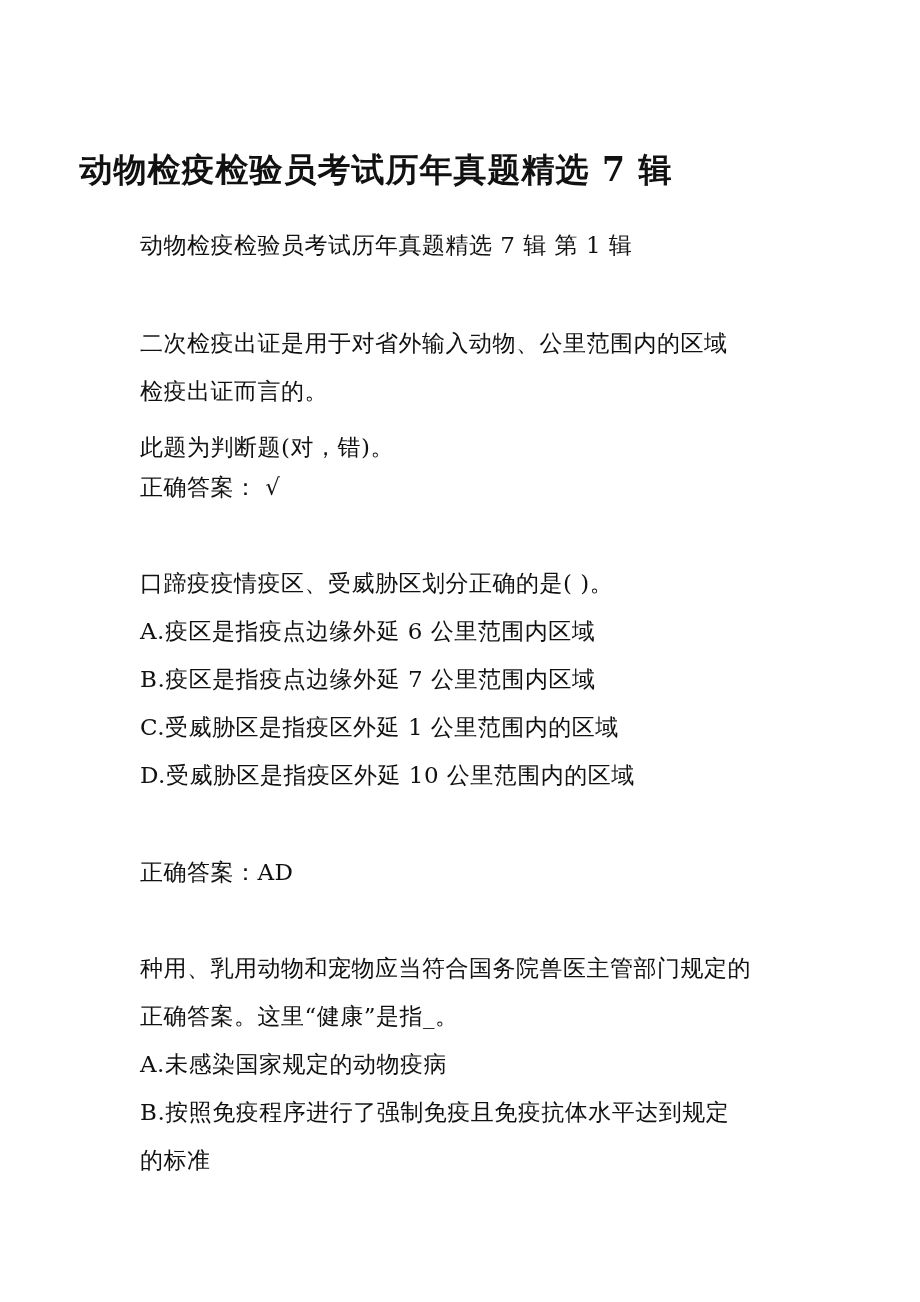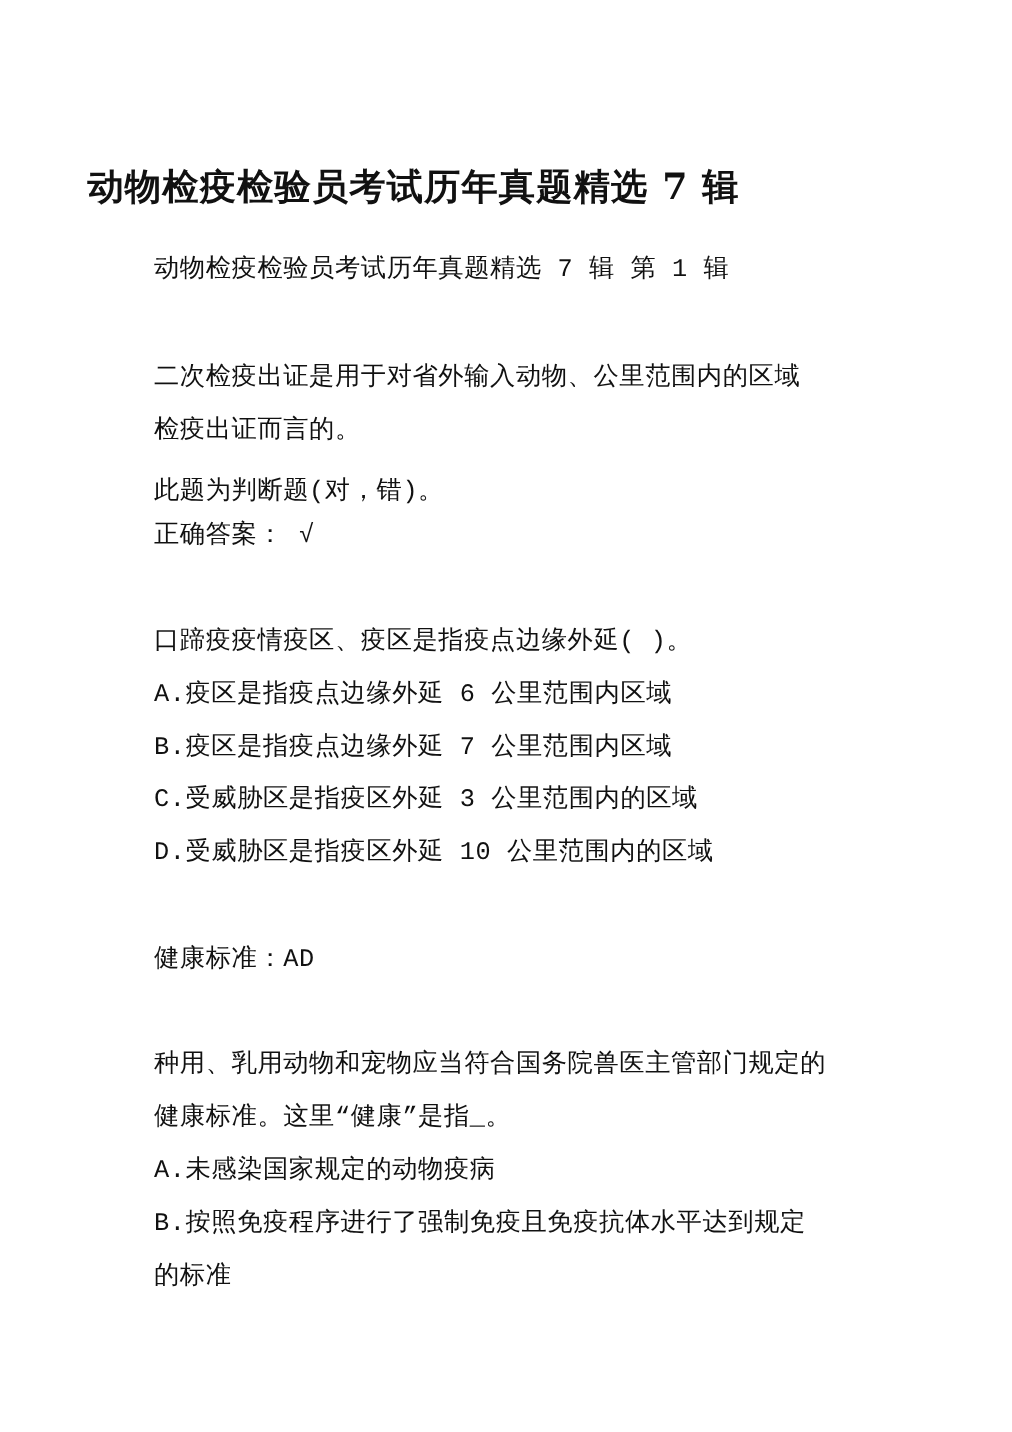--- a/index.html
+++ b/index.html
@@ -1,44 +1,44 @@
 <!DOCTYPE html>
 <html><head>
 <meta charset="utf-8">
 <style>
   html, body { margin:0; padding:0; background:#ffffff; }
   body { width:920px; height:1302px; position:relative; overflow:hidden;
          font-family: "DejaVu Serif", "Liberation Serif", serif; color:#111; }
   .title { position:absolute; left:0; width:752px; top:148px; text-align:center;
            font-size:33px; font-weight:bold; letter-spacing:1px; line-height:44px; }
-  .line { position:absolute; left:140px; font-size:23px; line-height:30px; white-space:nowrap; letter-spacing:0.5px;font-family:Liberation Mono, monospace; }
+  .line { position:absolute; left:140px; font-size:23px; line-height:30px; white-space:nowrap; letter-spacing:0.5px; }
 </style>
 </head>
 <body>
 
 <div>
   <div class="title">动物检疫检验员考试历年真题精选 7 辑</div>
   <div class="line" style="top:230px">动物检疫检验员考试历年真题精选 7 辑 第 1 辑</div>
 
   <div>
     <div class="line" style="top:328px">二次检疫出证是用于对省外输入动物、公里范围内的区域</div>
     <div class="line" style="top:376px">检疫出证而言的。</div>
     <div class="line" style="top:432px">此题为判断题(对，错)。</div>
     <div class="line" style="top:472px">正确答案： √</div>
   </div>
 
   <div>
-    <div class="line" style="top:568px">口蹄疫疫情疫区、疫区是指疫点边缘外延( )。</div>
+    <div class="line" style="top:568px">口蹄疫疫情疫区、受威胁区划分正确的是( )。</div>
     <div class="line" style="top:616px">A.疫区是指疫点边缘外延 6 公里范围内区域</div>
     <div class="line" style="top:664px">B.疫区是指疫点边缘外延 7 公里范围内区域</div>
-    <div class="line" style="top:712px">C.受威胁区是指疫区外延 3 公里范围内的区域</div>
+    <div class="line" style="top:712px">C.受威胁区是指疫区外延 1 公里范围内的区域</div>
     <div class="line" style="top:760px">D.受威胁区是指疫区外延 10 公里范围内的区域</div>
-    <div class="line" style="top:857px">健康标准：AD</div>
+    <div class="line" style="top:857px">正确答案：AD</div>
   </div>
 
   <div>
     <div class="line" style="top:953px">种用、乳用动物和宠物应当符合国务院兽医主管部门规定的</div>
-    <div class="line" style="top:1001px">健康标准。这里“健康”是指_。</div>
+    <div class="line" style="top:1001px">正确答案。这里“健康”是指_。</div>
     <div class="line" style="top:1049px">A.未感染国家规定的动物疫病</div>
     <div class="line" style="top:1097px">B.按照免疫程序进行了强制免疫且免疫抗体水平达到规定</div>
     <div class="line" style="top:1145px">的标准</div>
   </div>
 </div>
 
 </body></html>

